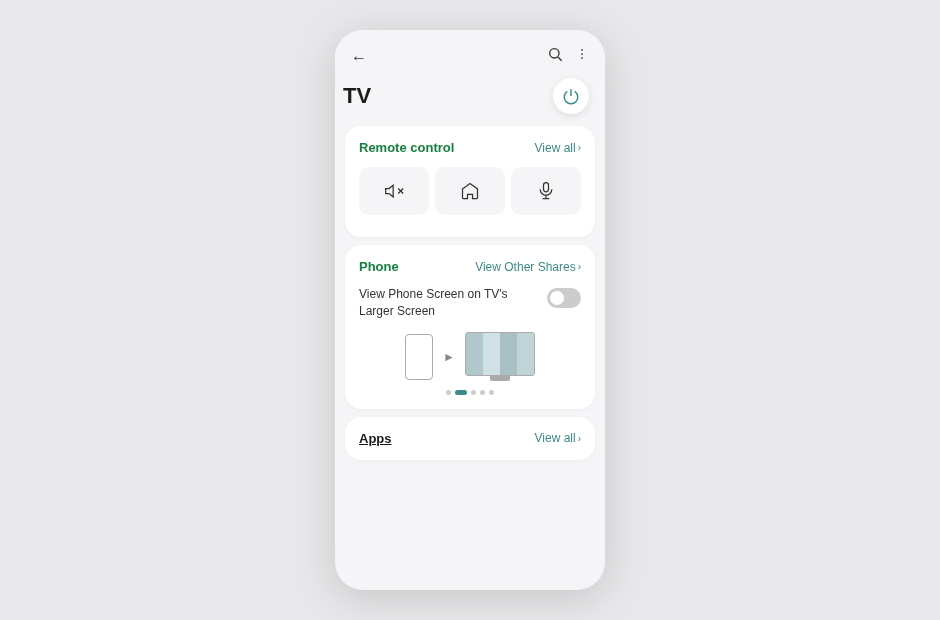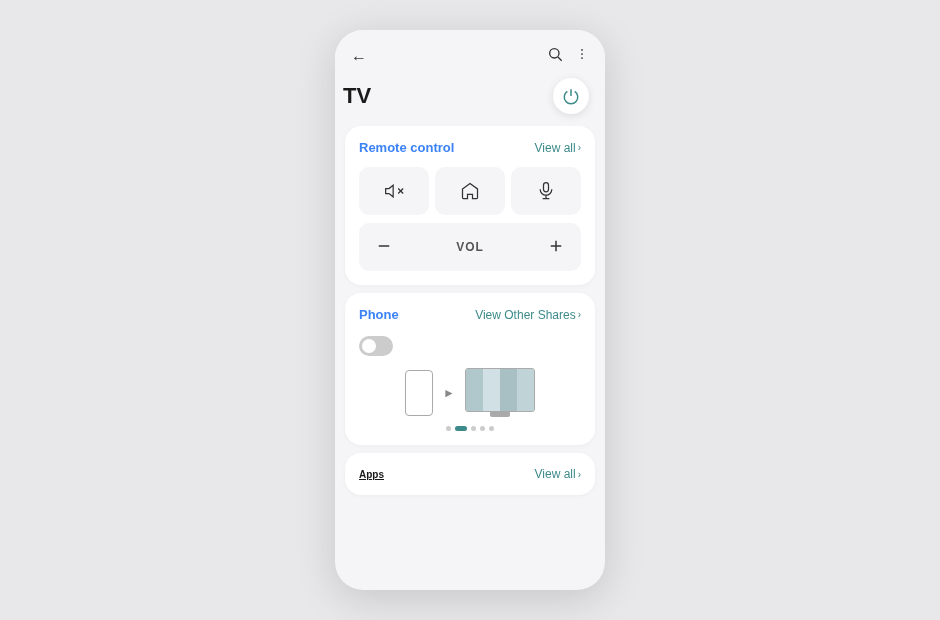--- a/index.html
+++ b/index.html
@@ -109,21 +109,21 @@
     .card-header {
       display: flex;
       align-items: center;
       justify-content: space-between;
       margin-bottom: 12px;
     }
 
     .card-title {
       font-size: 13px;
       font-weight: 600;
-      color: #3b82f6;
+      color: #15803d;
     }
 
     .view-all-link {
       display: flex;
       align-items: center;
       gap: 2px;
       font-size: 12px;
       color: #3d8a8a;
       cursor: pointer;
       text-decoration: none;
@@ -303,21 +303,21 @@
       background: #fff;
       border-radius: 16px;
       padding: 14px;
       box-shadow: 0 1px 4px rgba(0,0,0,0.04);
       display: flex;
       align-items: center;
       justify-content: space-between;
     }
 
     .apps-title {
-      font-size: 10px;
+      font-size: 13px;
       font-weight: 600;
       color: #1a1a1a;
       text-decoration: underline;
     }
   </style>
 </head>
 <body>
 
 <div class="phone-frame">
 
@@ -379,46 +379,33 @@
         <button class="remote-btn">
           <svg viewBox="0 0 24 24">
             <rect x="9" y="2" width="6" height="11" rx="3"></rect>
             <path d="M5 10a7 7 0 0014 0"></path>
             <line x1="12" y1="17" x2="12" y2="21"></line>
             <line x1="8" y1="21" x2="16" y2="21"></line>
           </svg>
         </button>
       </div>
 
-      <div class="vol-row">
-        <button class="vol-minus">
-          <svg width="18" height="18" viewBox="0 0 24 24" fill="none" stroke="#333" stroke-width="2">
-            <line x1="5" y1="12" x2="19" y2="12"></line>
-          </svg>
-        </button>
-        <span class="vol-label">VOL</span>
-        <button class="vol-plus">
-          <svg width="18" height="18" viewBox="0 0 24 24" fill="none" stroke="#333" stroke-width="2">
-            <line x1="12" y1="5" x2="12" y2="19"></line>
-            <line x1="5" y1="12" x2="19" y2="12"></line>
-          </svg>
-        </button>
-      </div>
     </div>
 
     <div class="card">
       <div class="card-header">
         <span class="card-title">Phone</span>
         <a class="view-all-link">
           <span>View Other Shares</span>
           <span class="chevron-right">›</span>
         </a>
       </div>
 
       <div class="share-toggle-row">
+        <span class="share-text">View Phone Screen on TV's Larger Screen</span>
         <div class="toggle">
           <div class="toggle-knob"></div>
         </div>
       </div>
 
       <div class="share-visual">
         <div class="phone-visual"></div>
         <span class="arrow-right">►</span>
         <div class="tv-visual">
           <div class="tv-screen">

